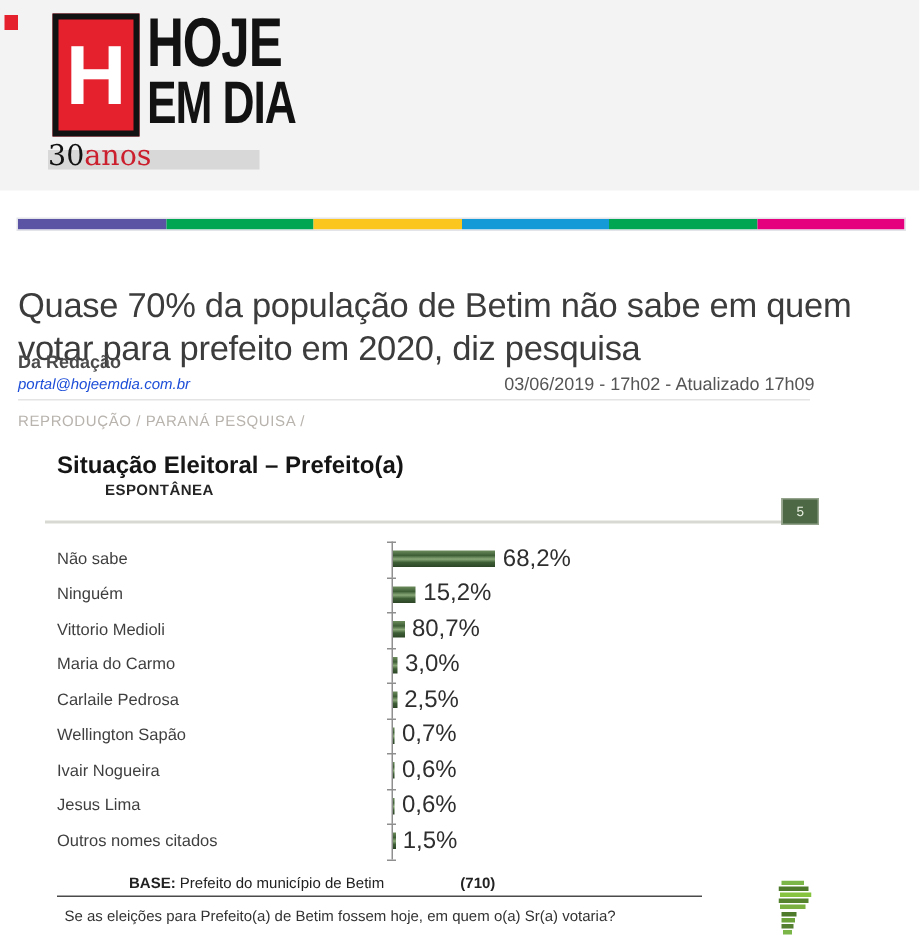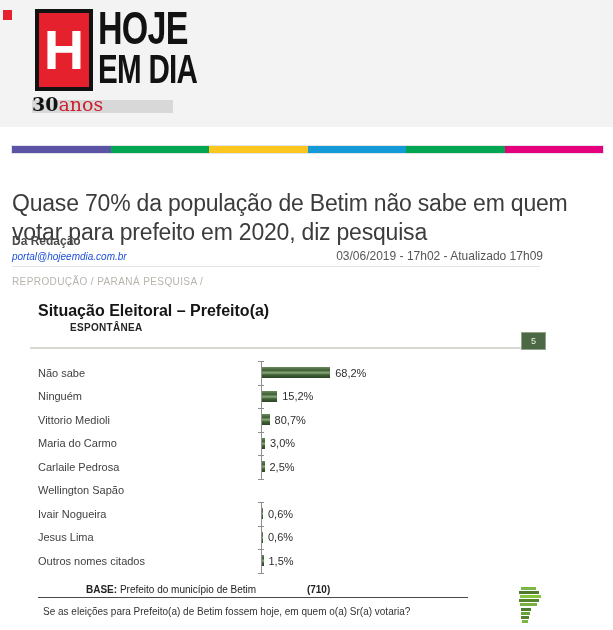--- a/index.html
+++ b/index.html
@@ -17,21 +17,21 @@
     display:flex; align-items:center; justify-content:center;
     color:#fff; font-weight:bold; font-size:56px; line-height:1;
   }
   .logo-text { margin-left:5px; color:#121212; font-weight:bold;
                transform:scaleX(0.74); transform-origin:left top; white-space:nowrap; }
   .logo-line1 { font-size:46px; line-height:0.86; letter-spacing:-1px; }
   .logo-line2 { font-size:40px; line-height:1.0; letter-spacing:-1px; }
   .anniv { position:absolute; left:30px; top:96px; width:143px; height:17px; }
   .anniv-bar { position:absolute; left:2px; top:4px; width:141px; height:13px; background:#d8d8d8; }
   .anniv-text { position:absolute; left:2px; top:0; font-family:"DejaVu Serif", serif; font-size:19px; line-height:17px; }
-  .anniv-num { font-weight:bold; color:#121212; }
+  .anniv-num { font-weight:normal; color:#121212; }
   .anniv-word { color:#cc1f2e; }
   
   .strip { position:absolute; left:12px; top:146px; width:591px; height:7px; display:flex; outline:1px solid #e3e3ea; }
   .strip-seg { flex:1 1 0; height:100%; }
   
   .headline { position:absolute; left:12px; top:161px; width:585px;
               font-size:23px; font-weight:normal; color:#3c3c3c; line-height:1.27; letter-spacing:-0.2px;margin-top:28px; }
   .author    { position:absolute; left:12px; top:234px; font-size:12px; font-weight:bold; color:#4a4a4a; }
   .email     { position:absolute; left:12px; top:251px; font-size:10px; color:#1d4ed8; cursor:pointer;font-style:italic; }
   .timestamp { position:absolute; top:249px; right:70px; font-size:12px; color:#555; }
@@ -47,21 +47,21 @@
                 color:#e9f0e1; font-size:9px; display:flex; align-items:center; justify-content:center; }
   .chart-rows { position:absolute; left:38px; top:361px; width:545px; }
   .chart-row  { display:flex; align-items:center; height:23.5px; position:relative; }
   .chart-row::before { content:""; position:absolute; left:220px; top:0; width:6px; height:1px; background:#8f8f8f; }
   .chart-rows::after { content:""; position:absolute; left:220px; bottom:-1px; width:6px; height:1px; background:#8f8f8f; }
   .row-label { width:223px; padding-right:8px; font-size:11px; color:#3f3f3f; white-space:nowrap; }
   .row-track { flex:1 1 auto; align-self:stretch; display:flex; align-items:center;
                border-left:1px solid #8f8f8f; position:relative; }
   .row-bar { height:11px; min-width:1px; flex:0 0 auto;
              background:linear-gradient(180deg,#6c8c5c 0%,#3e5f36 30%,#8aa878 52%,#3e5f36 72%,#2c4526 100%); }
-  .row-value { margin-left:5px; font-size:11px; color:#2e2e2e; white-space:nowrap; }
+  .row-value { margin-left:5px; font-size:16px; color:#2e2e2e; white-space:nowrap; }
   
   .base-line { position:absolute; left:38px; top:584px; font-size:10px; color:#222; }
   .base-line .b { font-weight:bold;padding-left:48px; }
   .base-rule { position:absolute; left:38px; top:597px; width:430px; height:1px; background:#4a4a4a; }
   .question  { position:absolute; left:43px; top:606px; font-size:10px; color:#333; }
   .p-logo { position:absolute; left:519px; top:587px; width:22px; height:38px; }
 </style>
 </head>
 <body>
 
@@ -139,20 +139,24 @@
   <div class="chart-row">
     <div class="row-label">Carlaile Pedrosa</div>
     <div class="row-track">
       <div class="row-bar" style="width: 2.5px;"></div>
       <div class="row-value">2,5%</div>
     </div>
   </div>
 
   <div class="chart-row">
     <div class="row-label">Wellington Sapão</div>
+    <div class="row-track">
+      <div class="row-bar" style="width: 1px;"></div>
+      <div class="row-value">0,7%</div>
+    </div>
   </div>
 
   <div class="chart-row">
     <div class="row-label">Ivair Nogueira</div>
     <div class="row-track">
       <div class="row-bar" style="width: 1px;"></div>
       <div class="row-value">0,6%</div>
     </div>
   </div>
 

